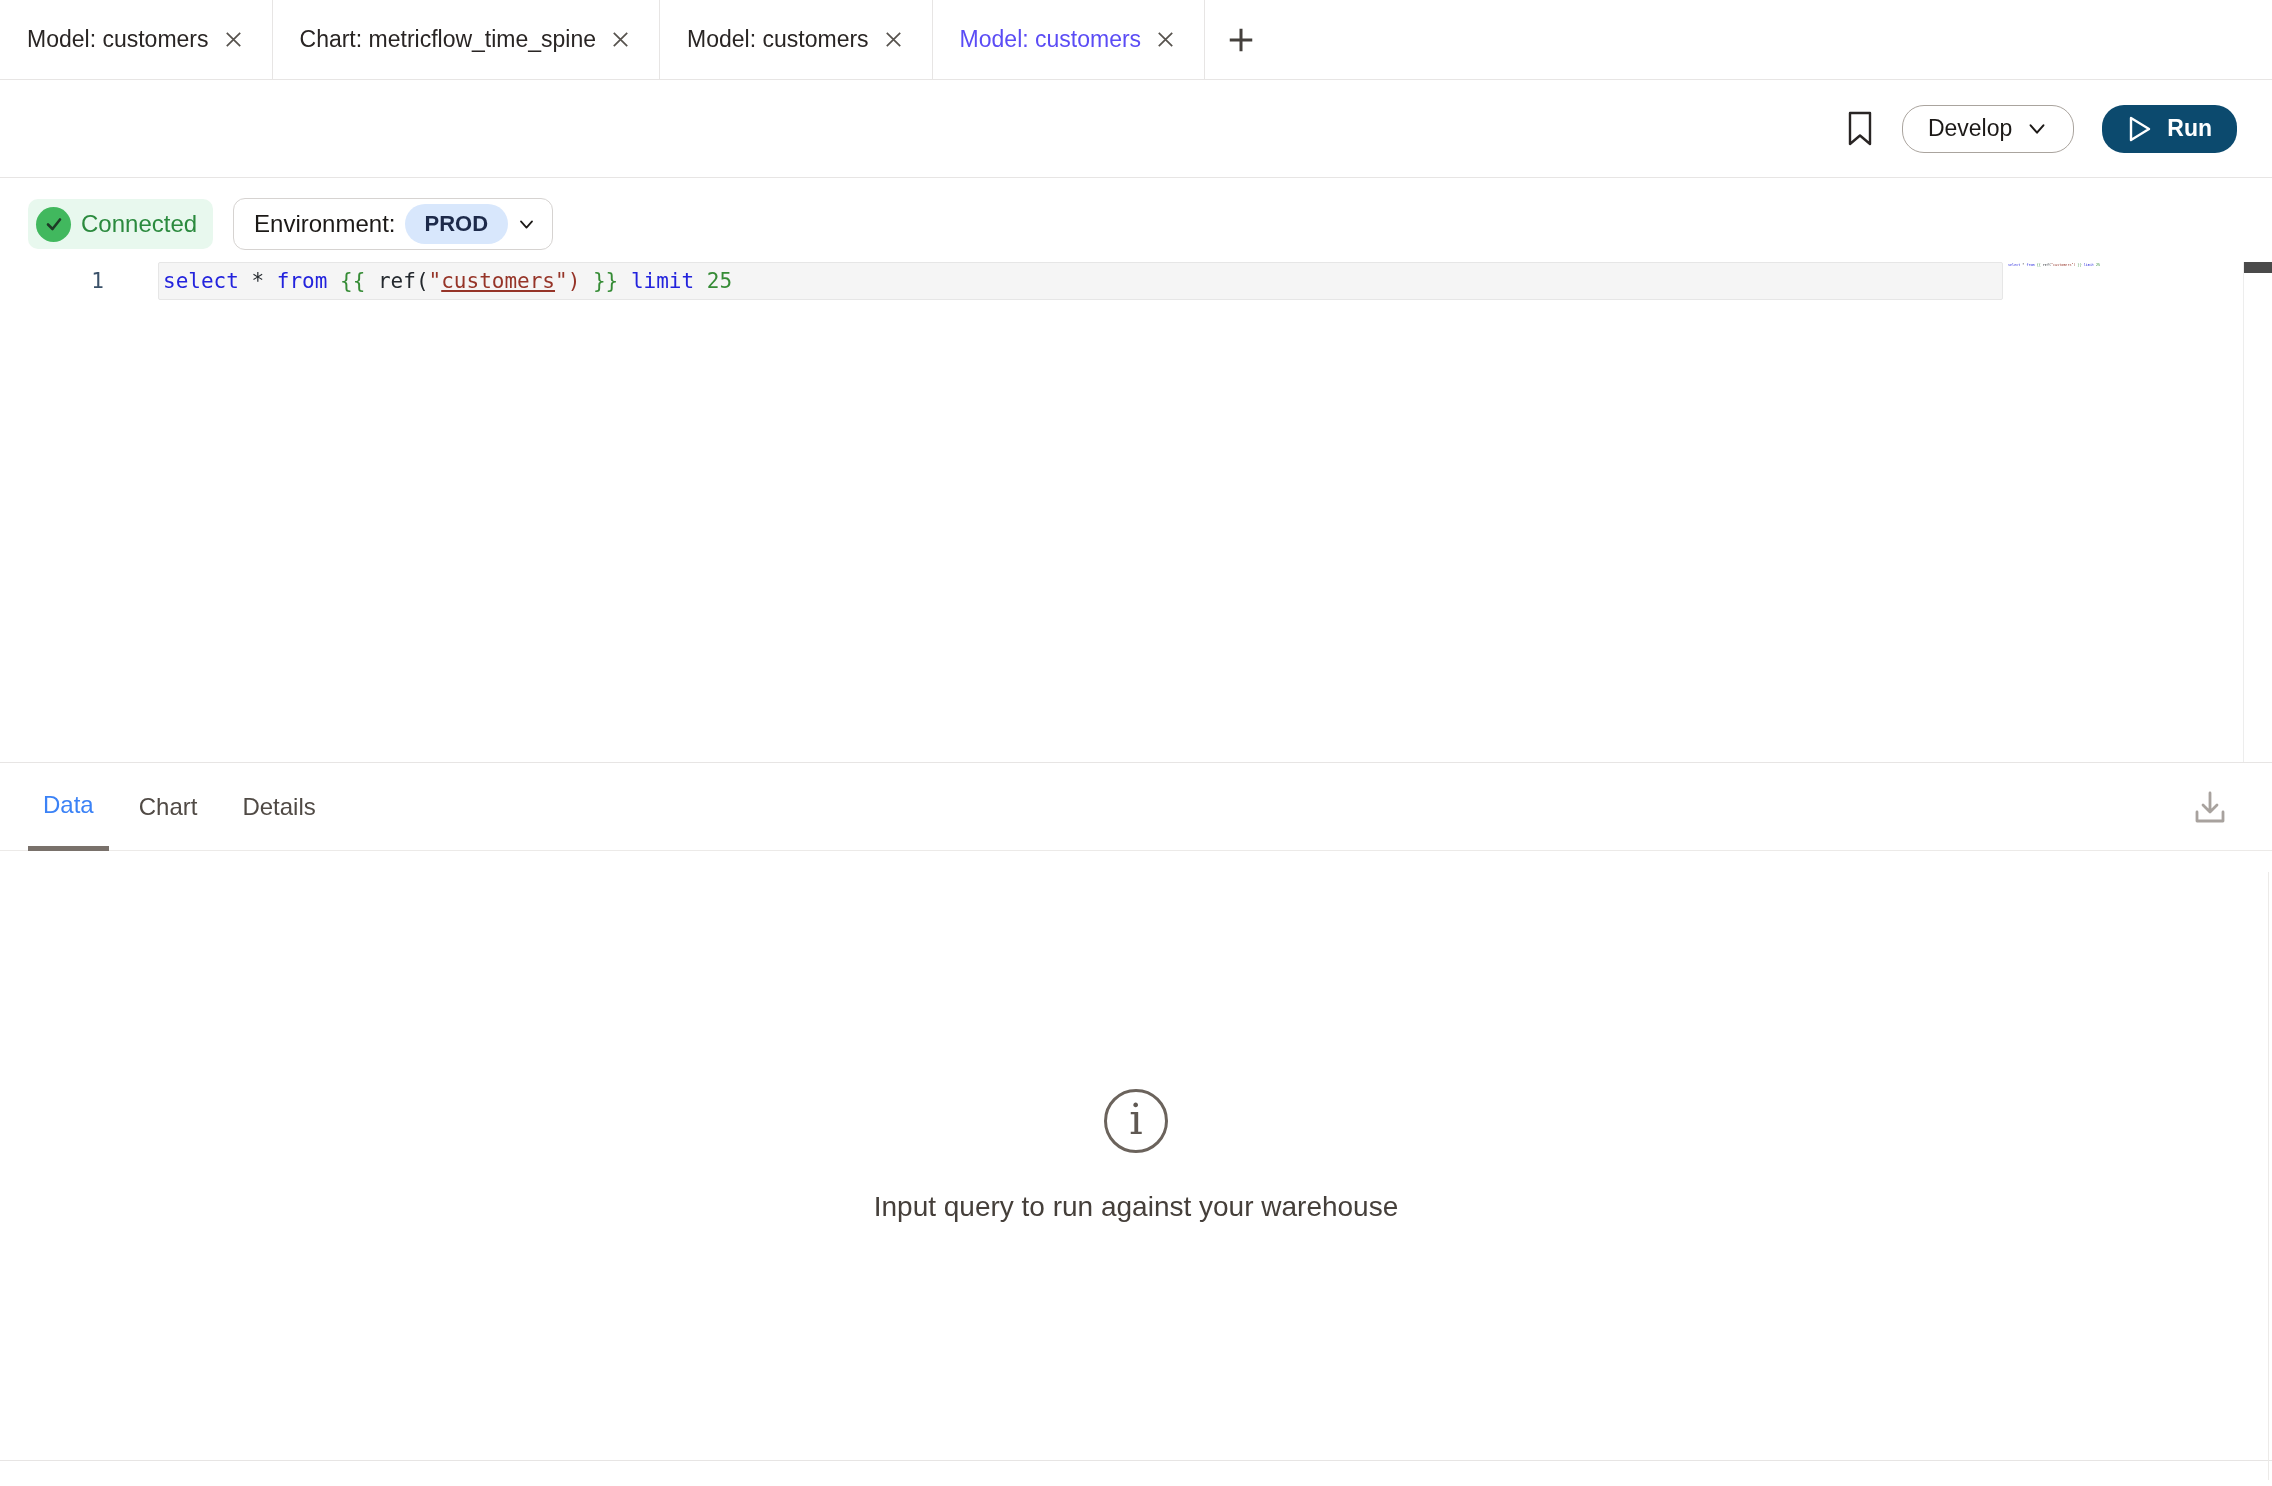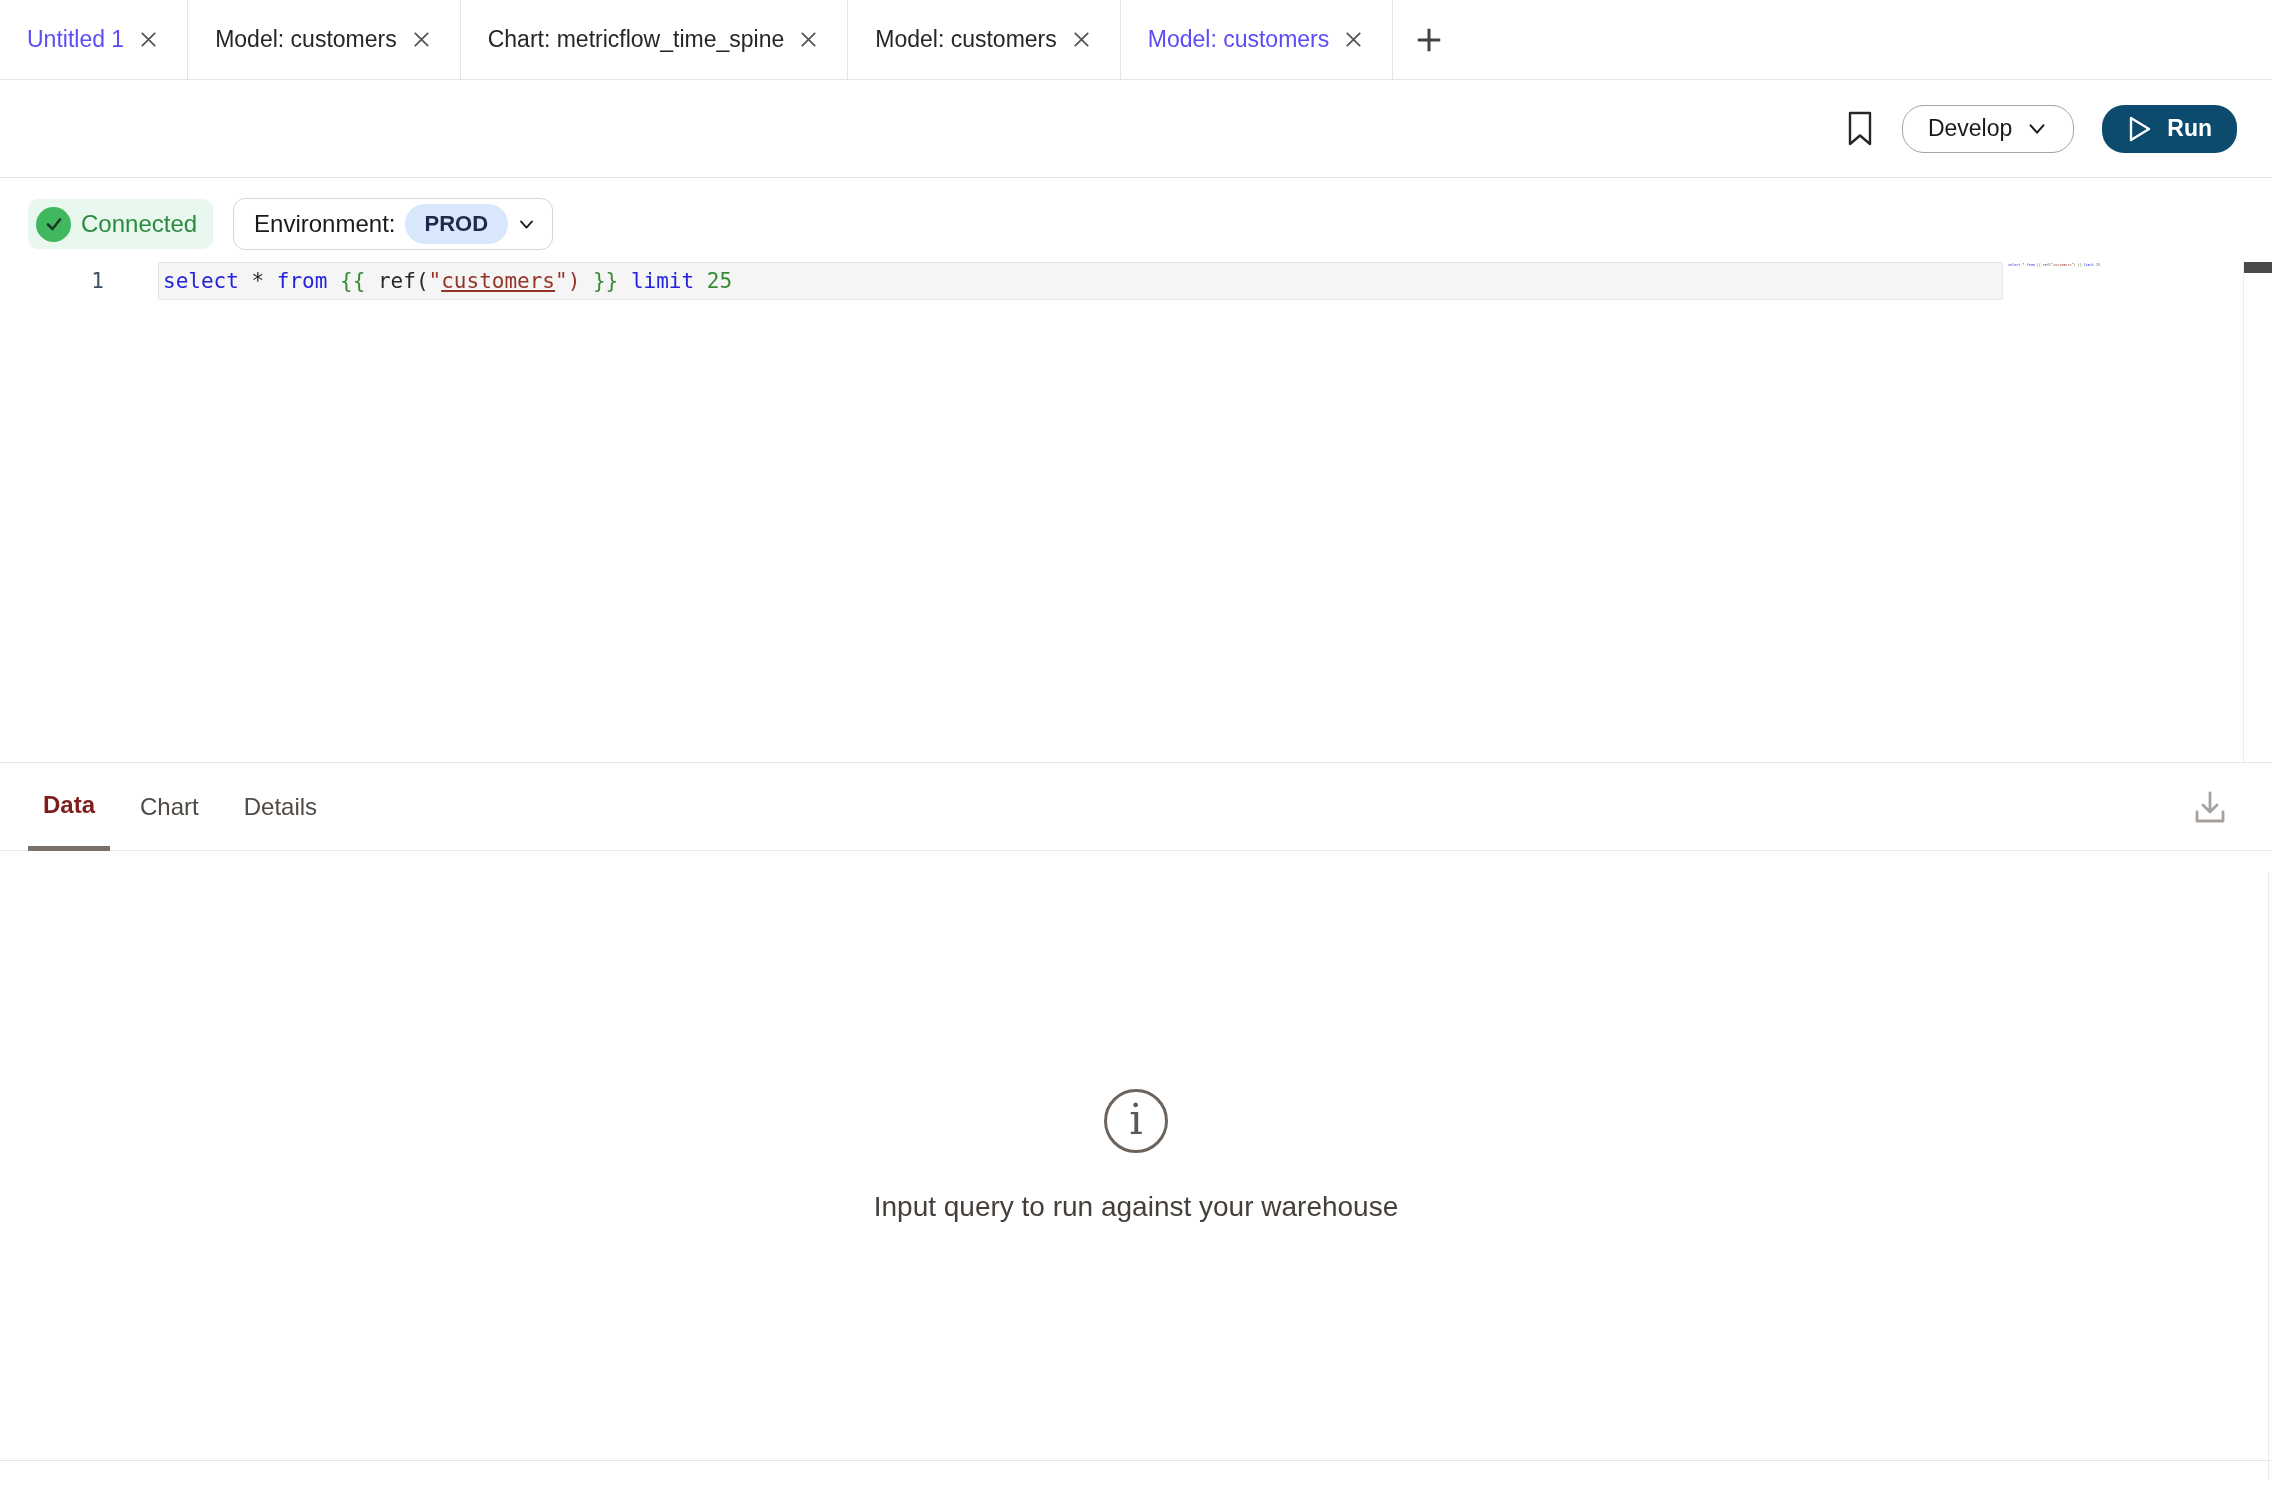--- a/index.html
+++ b/index.html
@@ -55,44 +55,38 @@
   .mini-scale { font-family:"DejaVu Sans Mono", monospace; font-size:10px; white-space:pre;
                 transform:scale(0.34,0.32); transform-origin:0 0; }
   .editor-vline { position:absolute; left:2243px; top:12px; bottom:0; width:1px; background:#ededed; }
   .scroll-thumb { position:absolute; left:2244px; top:12px; width:28px; height:11px; background:#4a4a4a; }
 
   
   .panel-tabs { position:relative; display:flex; align-items:stretch; gap:15px; height:89px;
                 border-top:1px solid #e7e5e4; border-bottom:1px solid #eceae8; padding-left:28px; }
   .ptab { display:flex; align-items:center; padding:0 15px; font-size:24px; color:#504a45;
           cursor:pointer; margin-bottom:-1px; }
-  .ptab.active { color:#7f1d1d; font-weight:700; border-bottom:5px solid #79716b; }
+  .ptab.active { color:#3b82f6; font-weight:400; border-bottom:5px solid #79716b; }
   .download-btn { position:absolute; right:42px; top:0; bottom:0; display:flex; align-items:center; cursor:pointer; }
 
   .empty-area { height:609px; display:flex; flex-direction:column; align-items:center;
                 justify-content:center; gap:38px; }
   .info-circle { width:64px; height:64px; border:3.5px solid #6b635c; border-radius:50%;
                  display:flex; align-items:center; justify-content:center; }
   .info-i { font-family:"DejaVu Serif", serif; font-size:42px; color:#5f5852; line-height:1;
             transform:translateY(-1px); }
   .empty-text { font-size:28px; font-weight:500; color:#453f3a; }
 
   .panel-right-vline { position:absolute; right:3px; top:872px; height:608px; width:1px; background:#eceae8; }
   .footer-line { height:6px; border-top:1.5px solid #e7e5e4; background:#fff; }
 </style>
 </head>
 <body>
 
 <div class="tabbar">
-  <div class="tab active">
-    <span class="tab-label">Untitled 1</span>
-    <svg class="x-icon" viewBox="0 0 24 24" fill="none">
-        <path d="M5 5 L19 19 M19 5 L5 19"></path>
-      </svg>
-  </div>
   <div class="tab">
     <span class="tab-label">Model: customers</span>
     <svg class="x-icon" viewBox="0 0 24 24" fill="none">
         <path d="M5 5 L19 19 M19 5 L5 19"></path>
       </svg>
   </div>
   <div class="tab">
     <span class="tab-label">Chart: metricflow_time_spine</span>
     <svg class="x-icon" viewBox="0 0 24 24" fill="none">
         <path d="M5 5 L19 19 M19 5 L5 19"></path>

